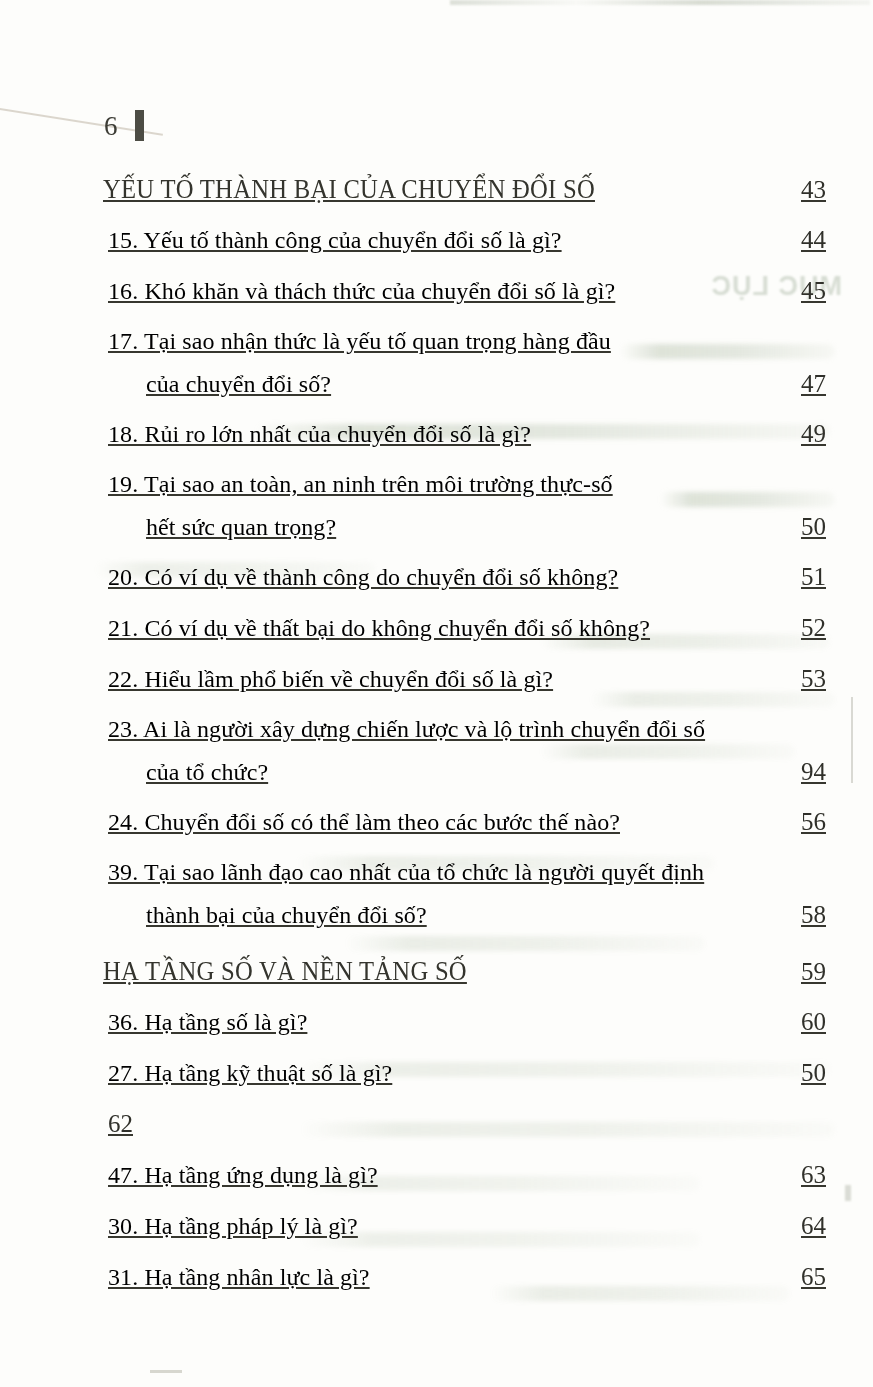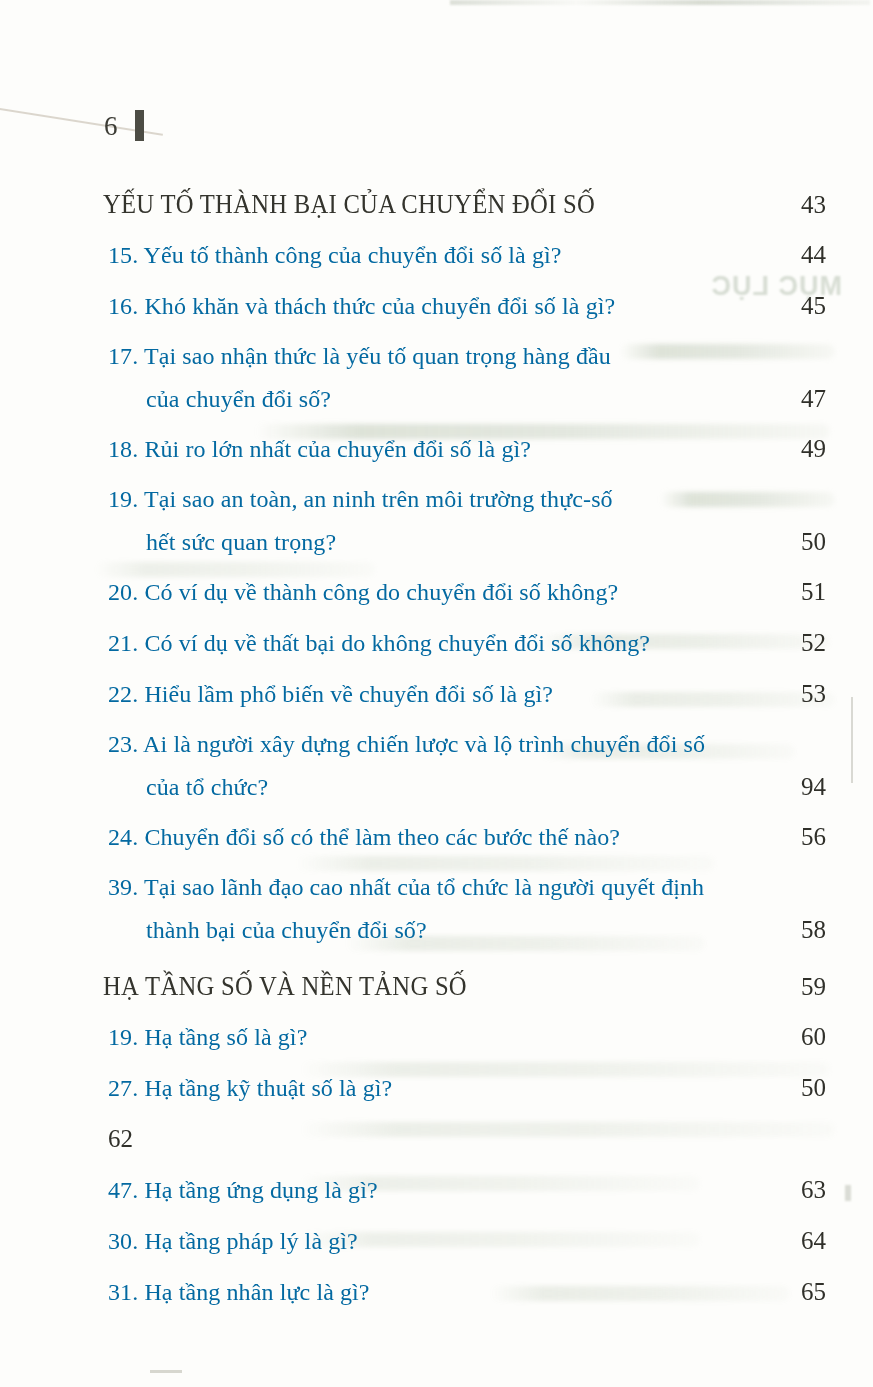--- a/index.html
+++ b/index.html
@@ -33,38 +33,39 @@
   .header-bar {
     display: inline-block;
     width: 9px;
     height: 31px;
     background: #4c4c44;
   }
 
   
   .toc {
     position: absolute;
-    top: 178px;
+    top: 163px;
     left: 0;
     right: 0;
+    text-decoration: underline;
   }
   .row {
     display: flex;
     justify-content: space-between;
     align-items: baseline;
     height: 51px;
     line-height: 51px;
     padding-left: 108px;
     padding-right: 47px;
     white-space: nowrap;
   }
   .row .txt {
     font-size: 24px;
     letter-spacing: 0.1px;
-    color: #0369a1;
+    color: #000000;
   }
   .row .pg {
     font-size: 25px;
     color: #30302a;
   }
   .row.heading { padding-left: 103px; }
   .row.heading .txt {
     font-size: 28px;
     letter-spacing: 0.3px;
     color: #34342d;
@@ -282,21 +283,21 @@
       <span class="txt">thành bại của chuyển đổi số?</span>
       <span class="pg">58</span>
     </div>
 
     <div class="row heading gap-before">
       <span class="txt">HẠ TẦNG SỐ VÀ NỀN TẢNG SỐ</span>
       <span class="pg">59</span>
     </div>
 
     <div class="row item">
-      <span class="txt">19. Hạ tầng số là gì?</span>
+      <span class="txt">36. Hạ tầng số là gì?</span>
       <span class="pg">60</span>
     </div>
 
     <div class="row item">
       <span class="txt">27. Hạ tầng kỹ thuật số là gì?</span>
       <span class="pg">50</span>
     </div>
 
     <div class="row item">
       <span class="pg">62</span>

